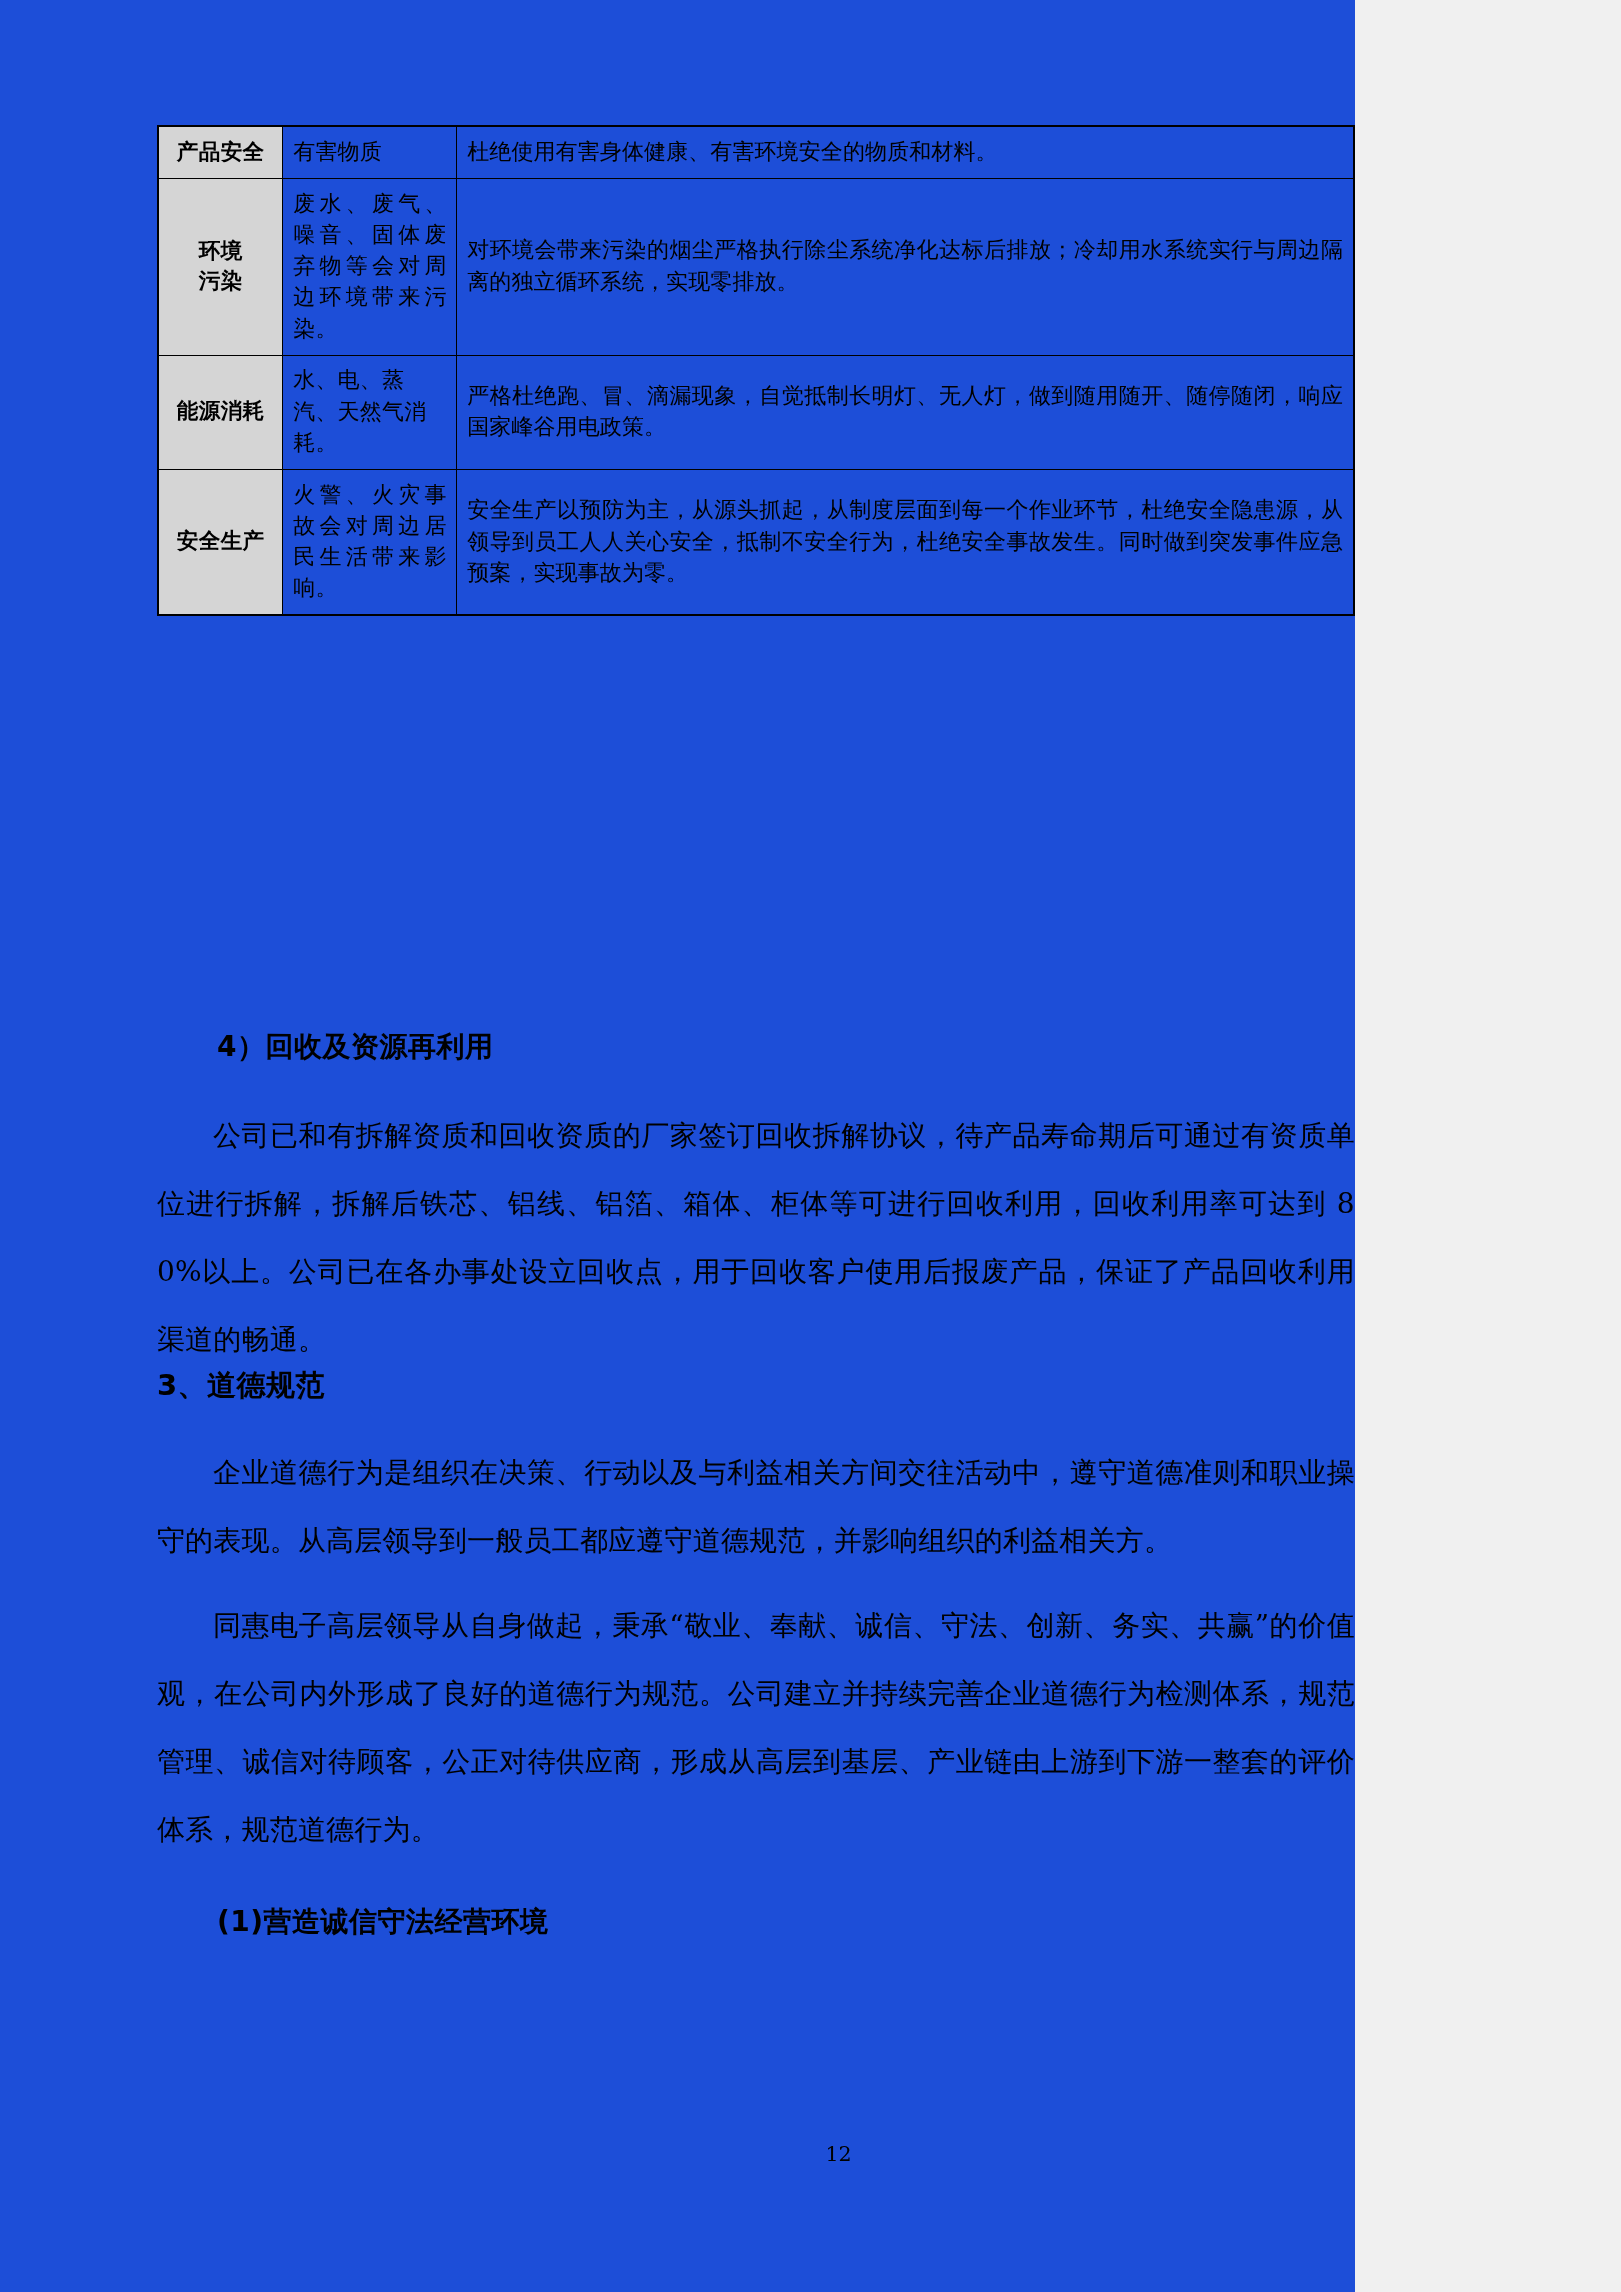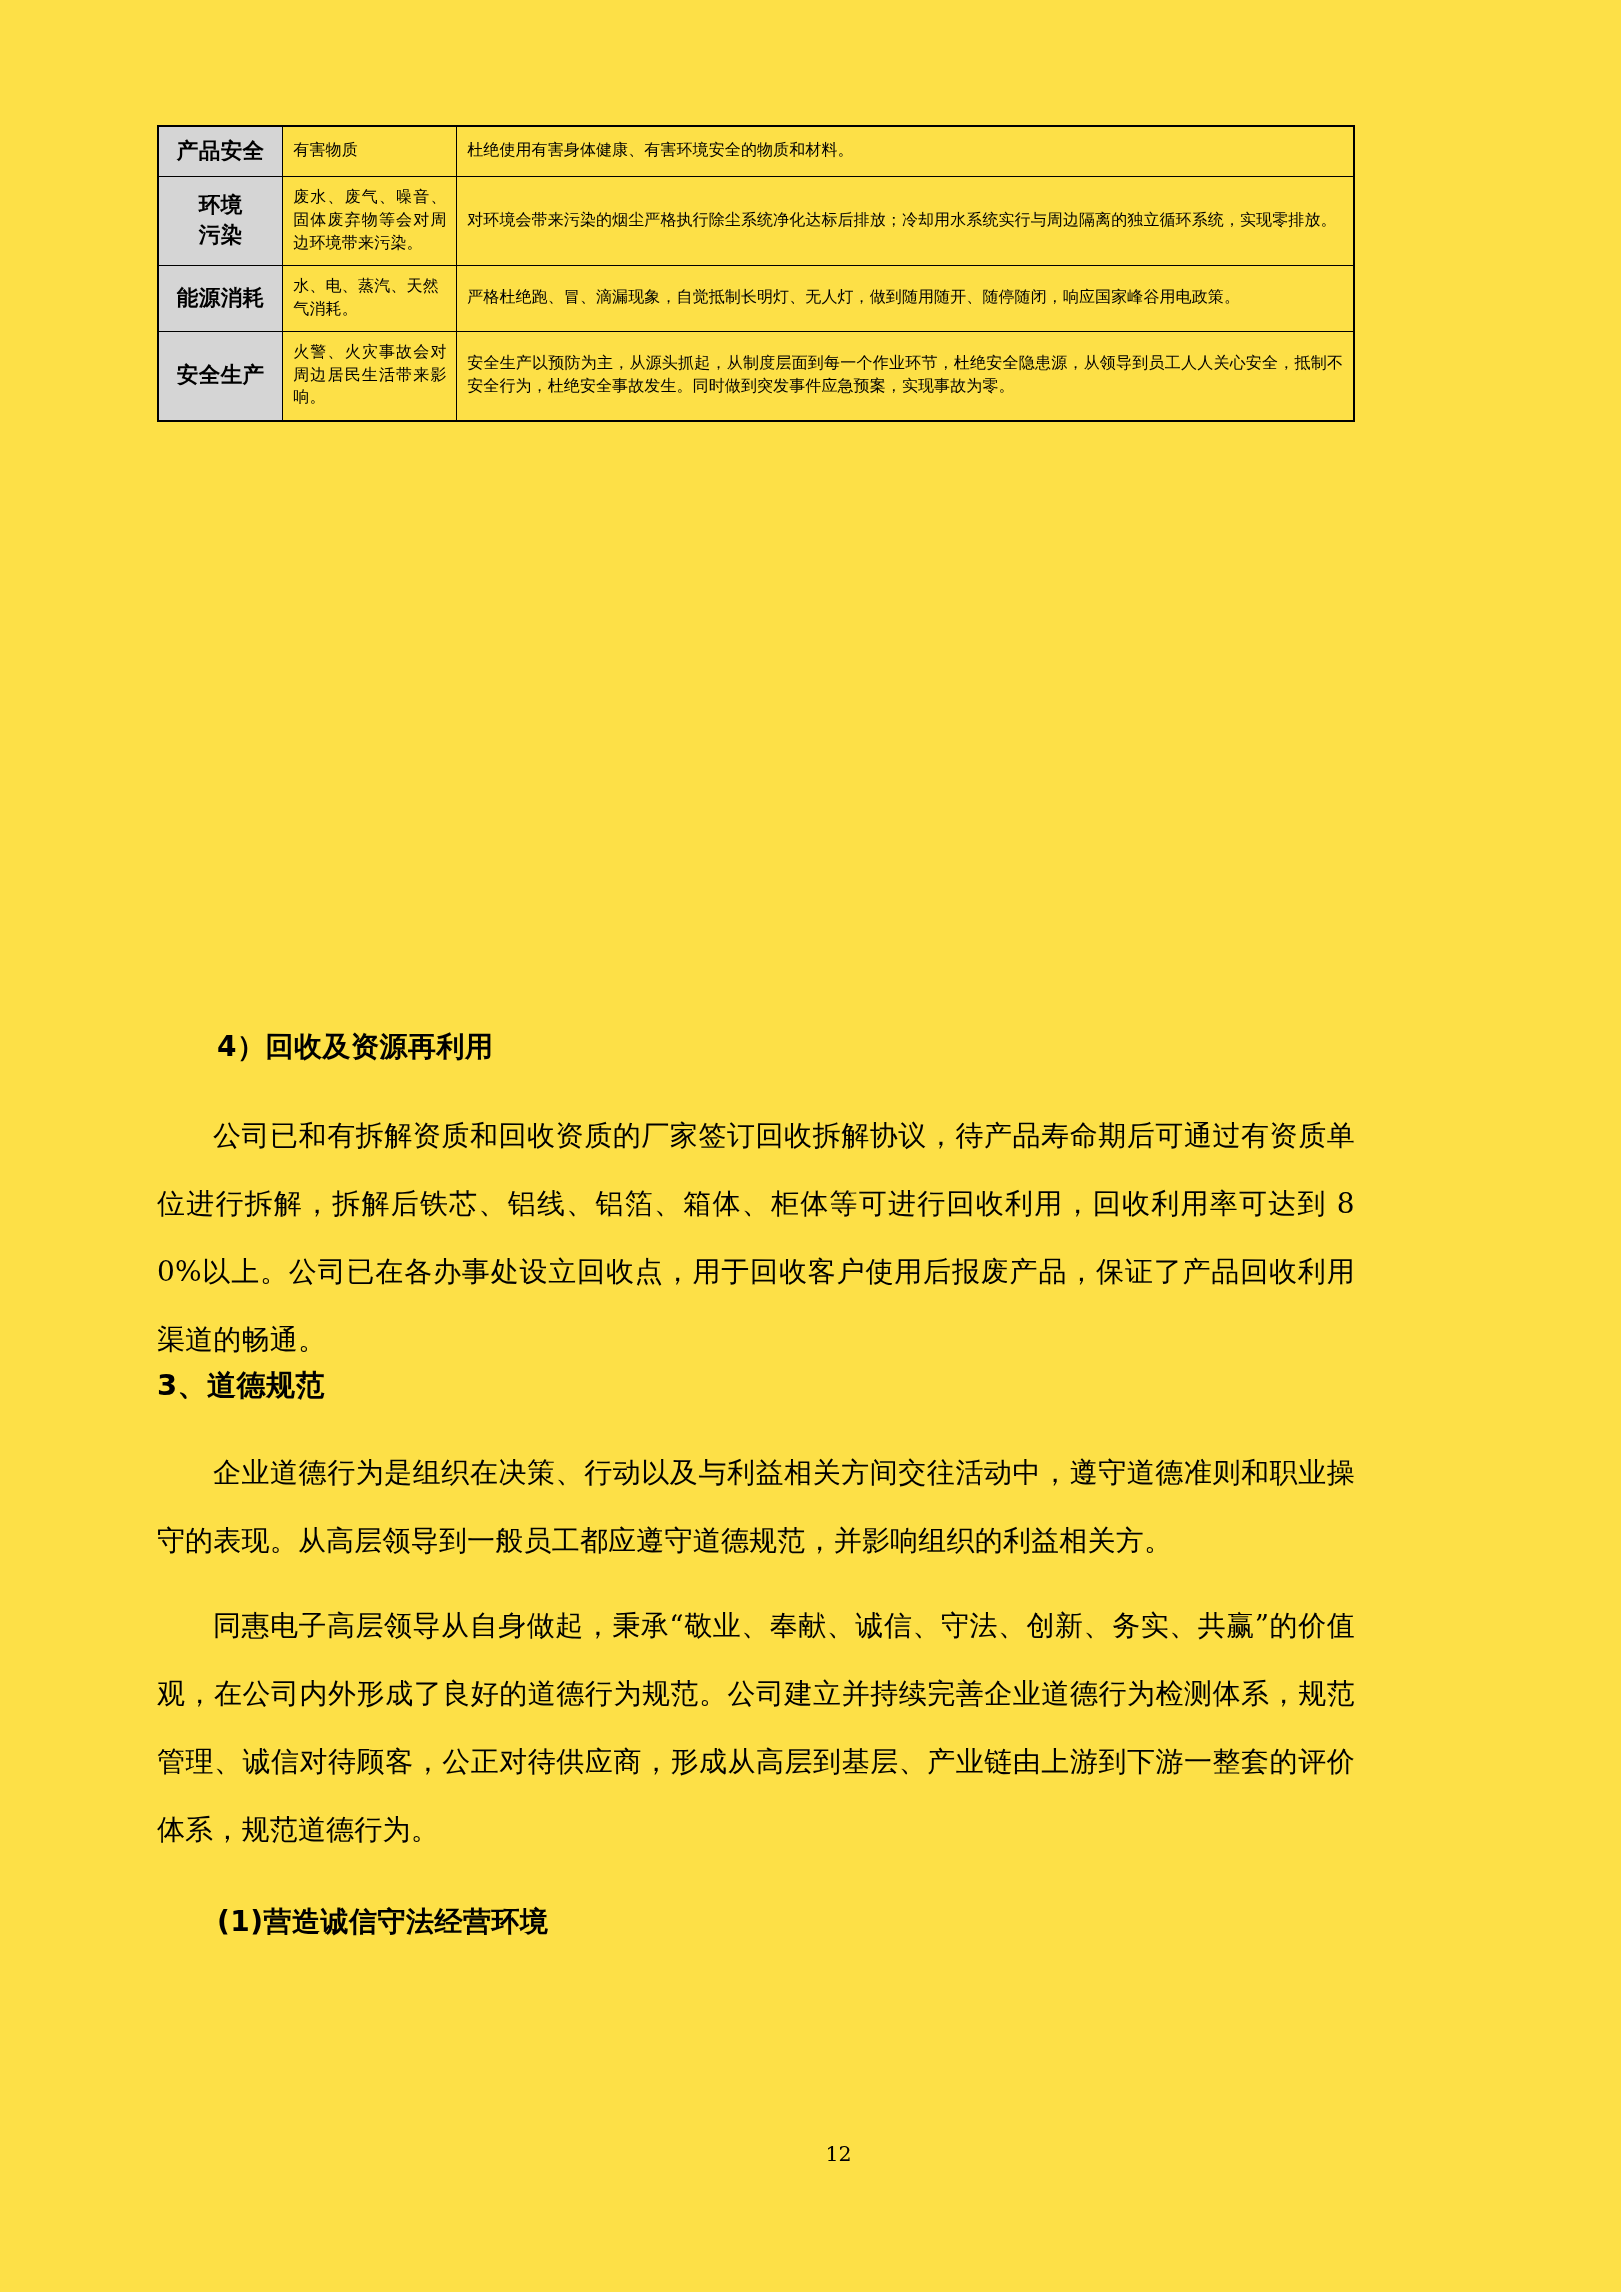--- a/index.html
+++ b/index.html
@@ -5,23 +5,23 @@
 <style>
   html, body {
     margin: 0;
     padding: 0;
     background: #f0f0f0;
   }
   body {
     font-family: "DejaVu Serif", "Liberation Serif", serif;
   }
   .page {
-    width: 1621px;
+    width: 1355px;
     height: 2293px;
-    background: #fde047;
+    background: #1d4ed8;
     position: relative;
     box-sizing: border-box;
     padding: 0;
     overflow: hidden;
   }
   .content {
     position: absolute;
     left: 152px;
     top: 0;
     width: 1206px;
@@ -35,21 +35,21 @@
     width: 1198px;
     border-collapse: collapse;
     table-layout: fixed;
     border: 2.2px solid #000;
   }
   .csr-table td {
     border: 1.6px solid #000;
     padding: 8.8px 9.8px 10.8px 9.8px;
     vertical-align: middle;
     font-family: "DejaVu Serif", "Liberation Serif", serif;
-    font-size: 16px;
+    font-size: 22px;
     line-height: 1.42;
     color: #000;
     word-break: break-all;
   }
   .csr-table td.cat {
     background: #d5d5d5;
     text-align: center;
     font-weight: bold;
     font-family: "DejaVu Sans", "Liberation Sans", sans-serif;
     font-size: 21.6px;

